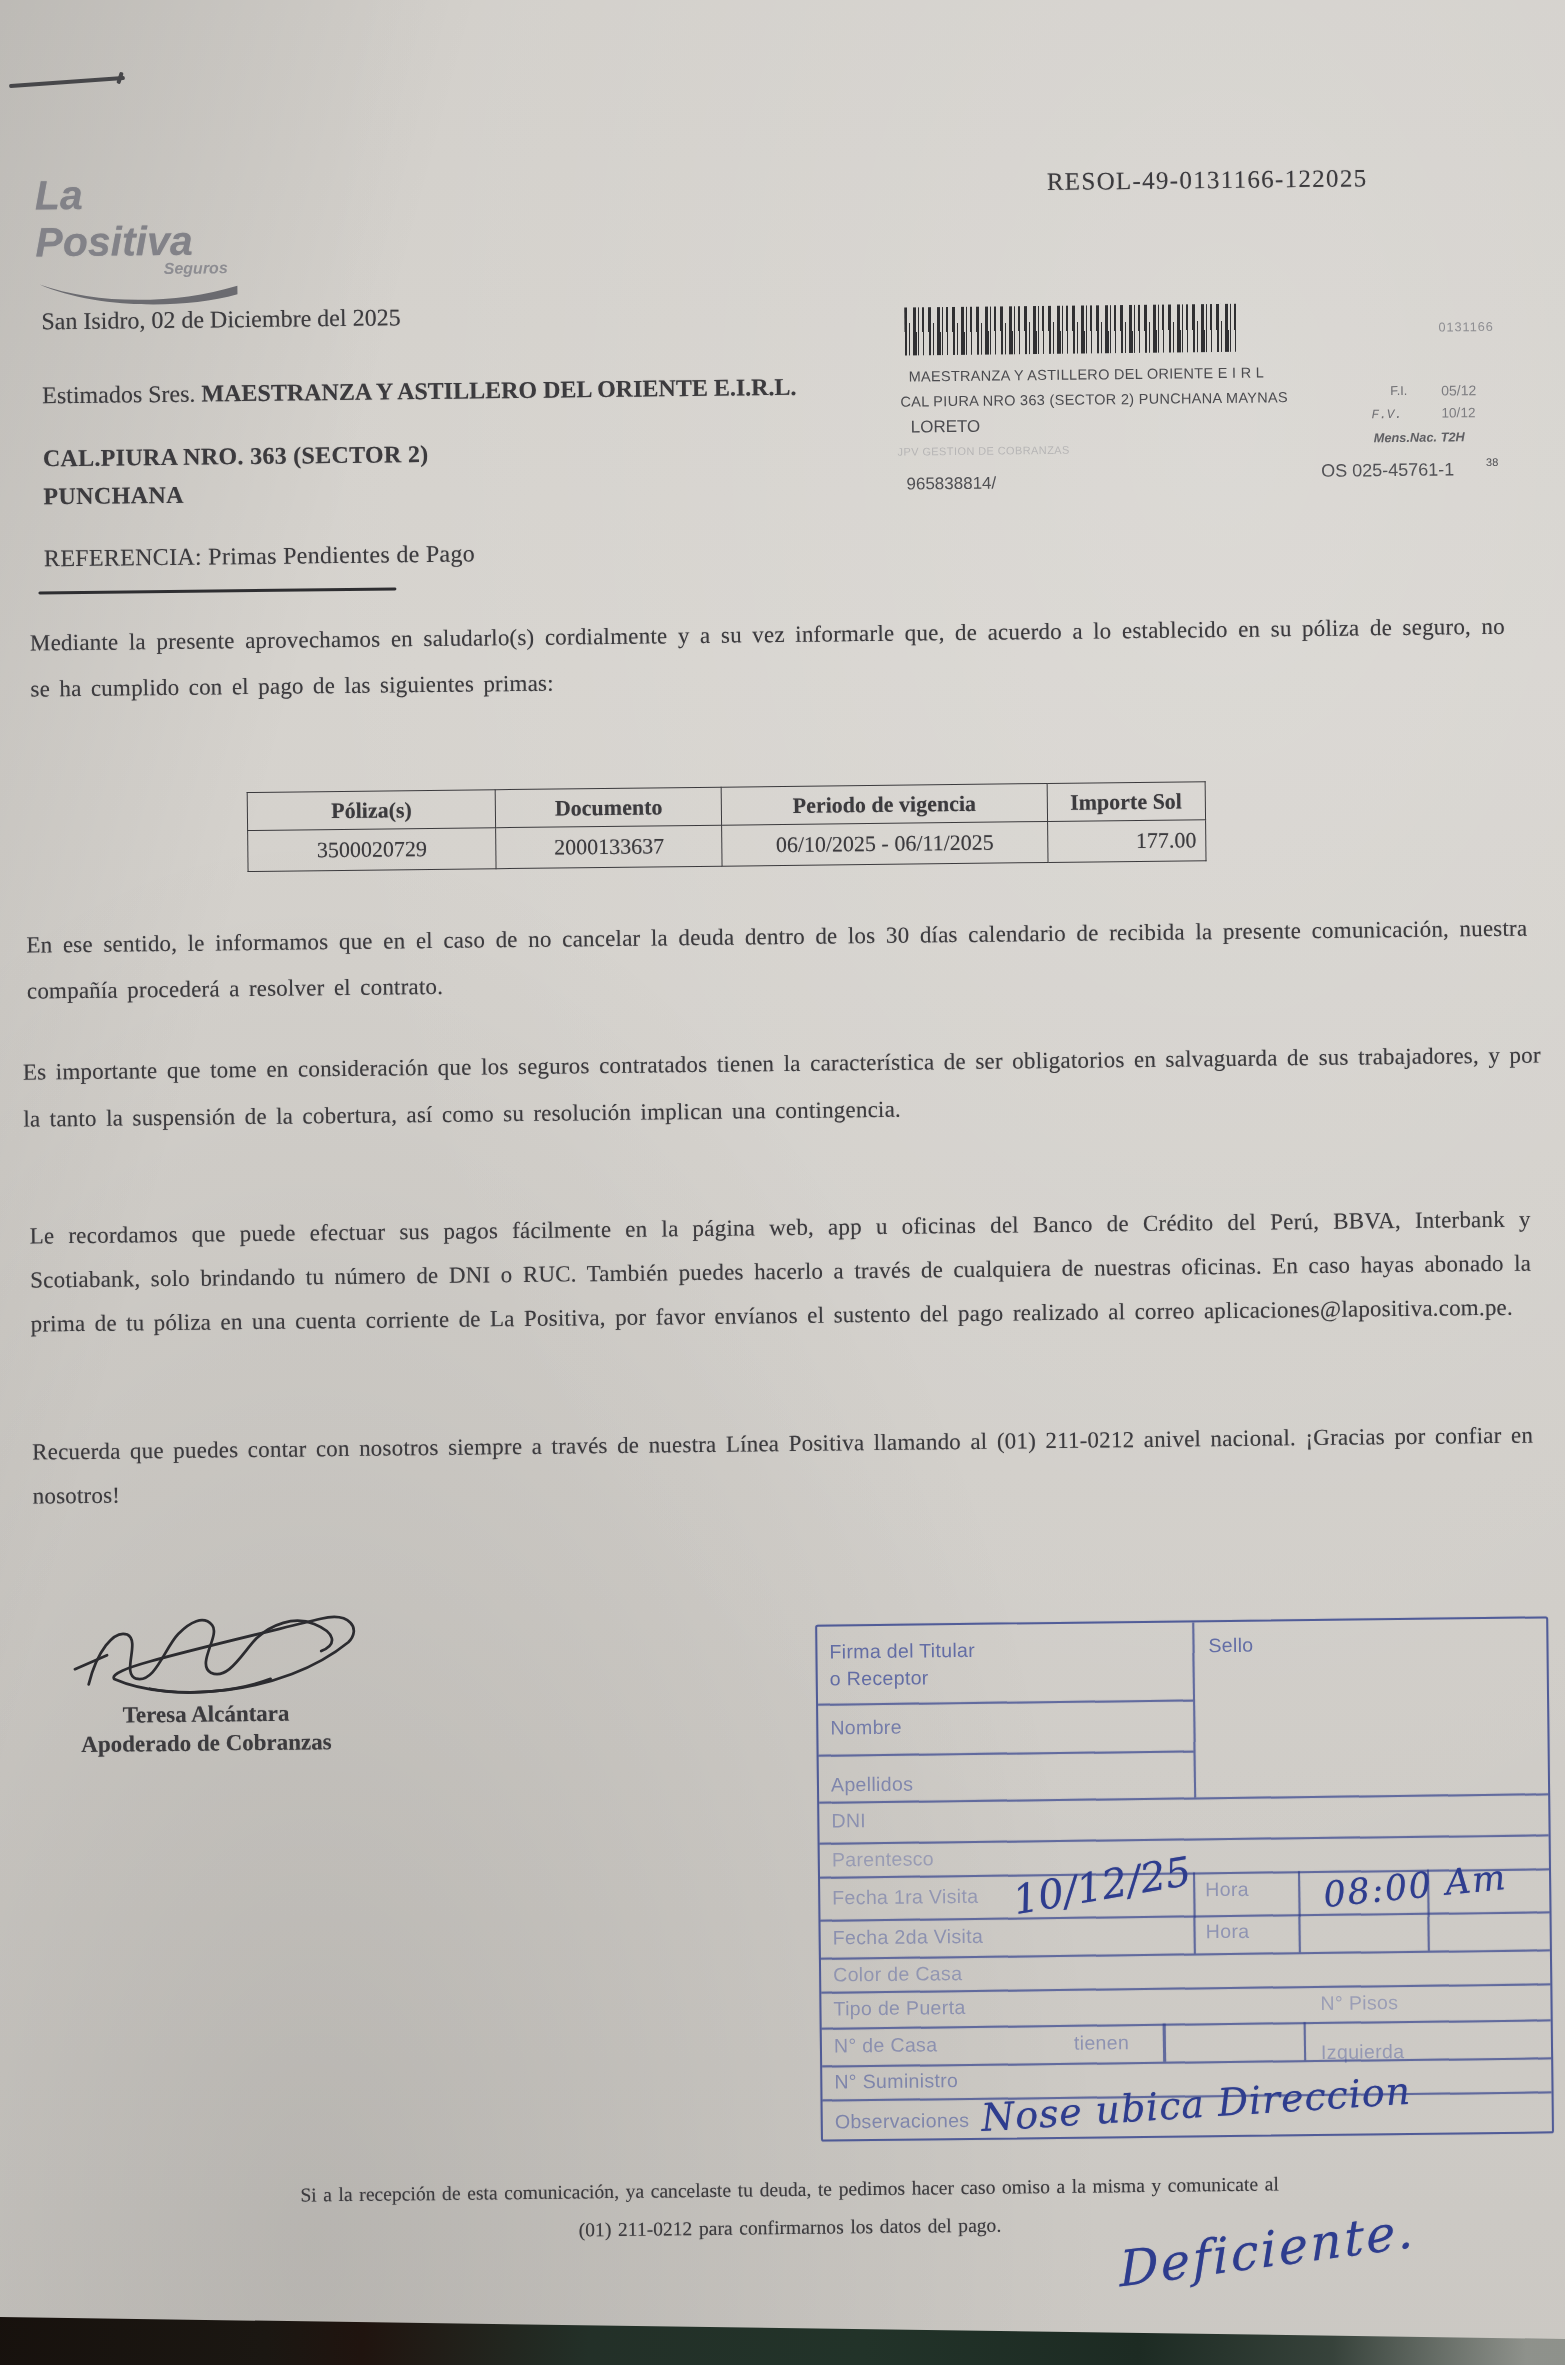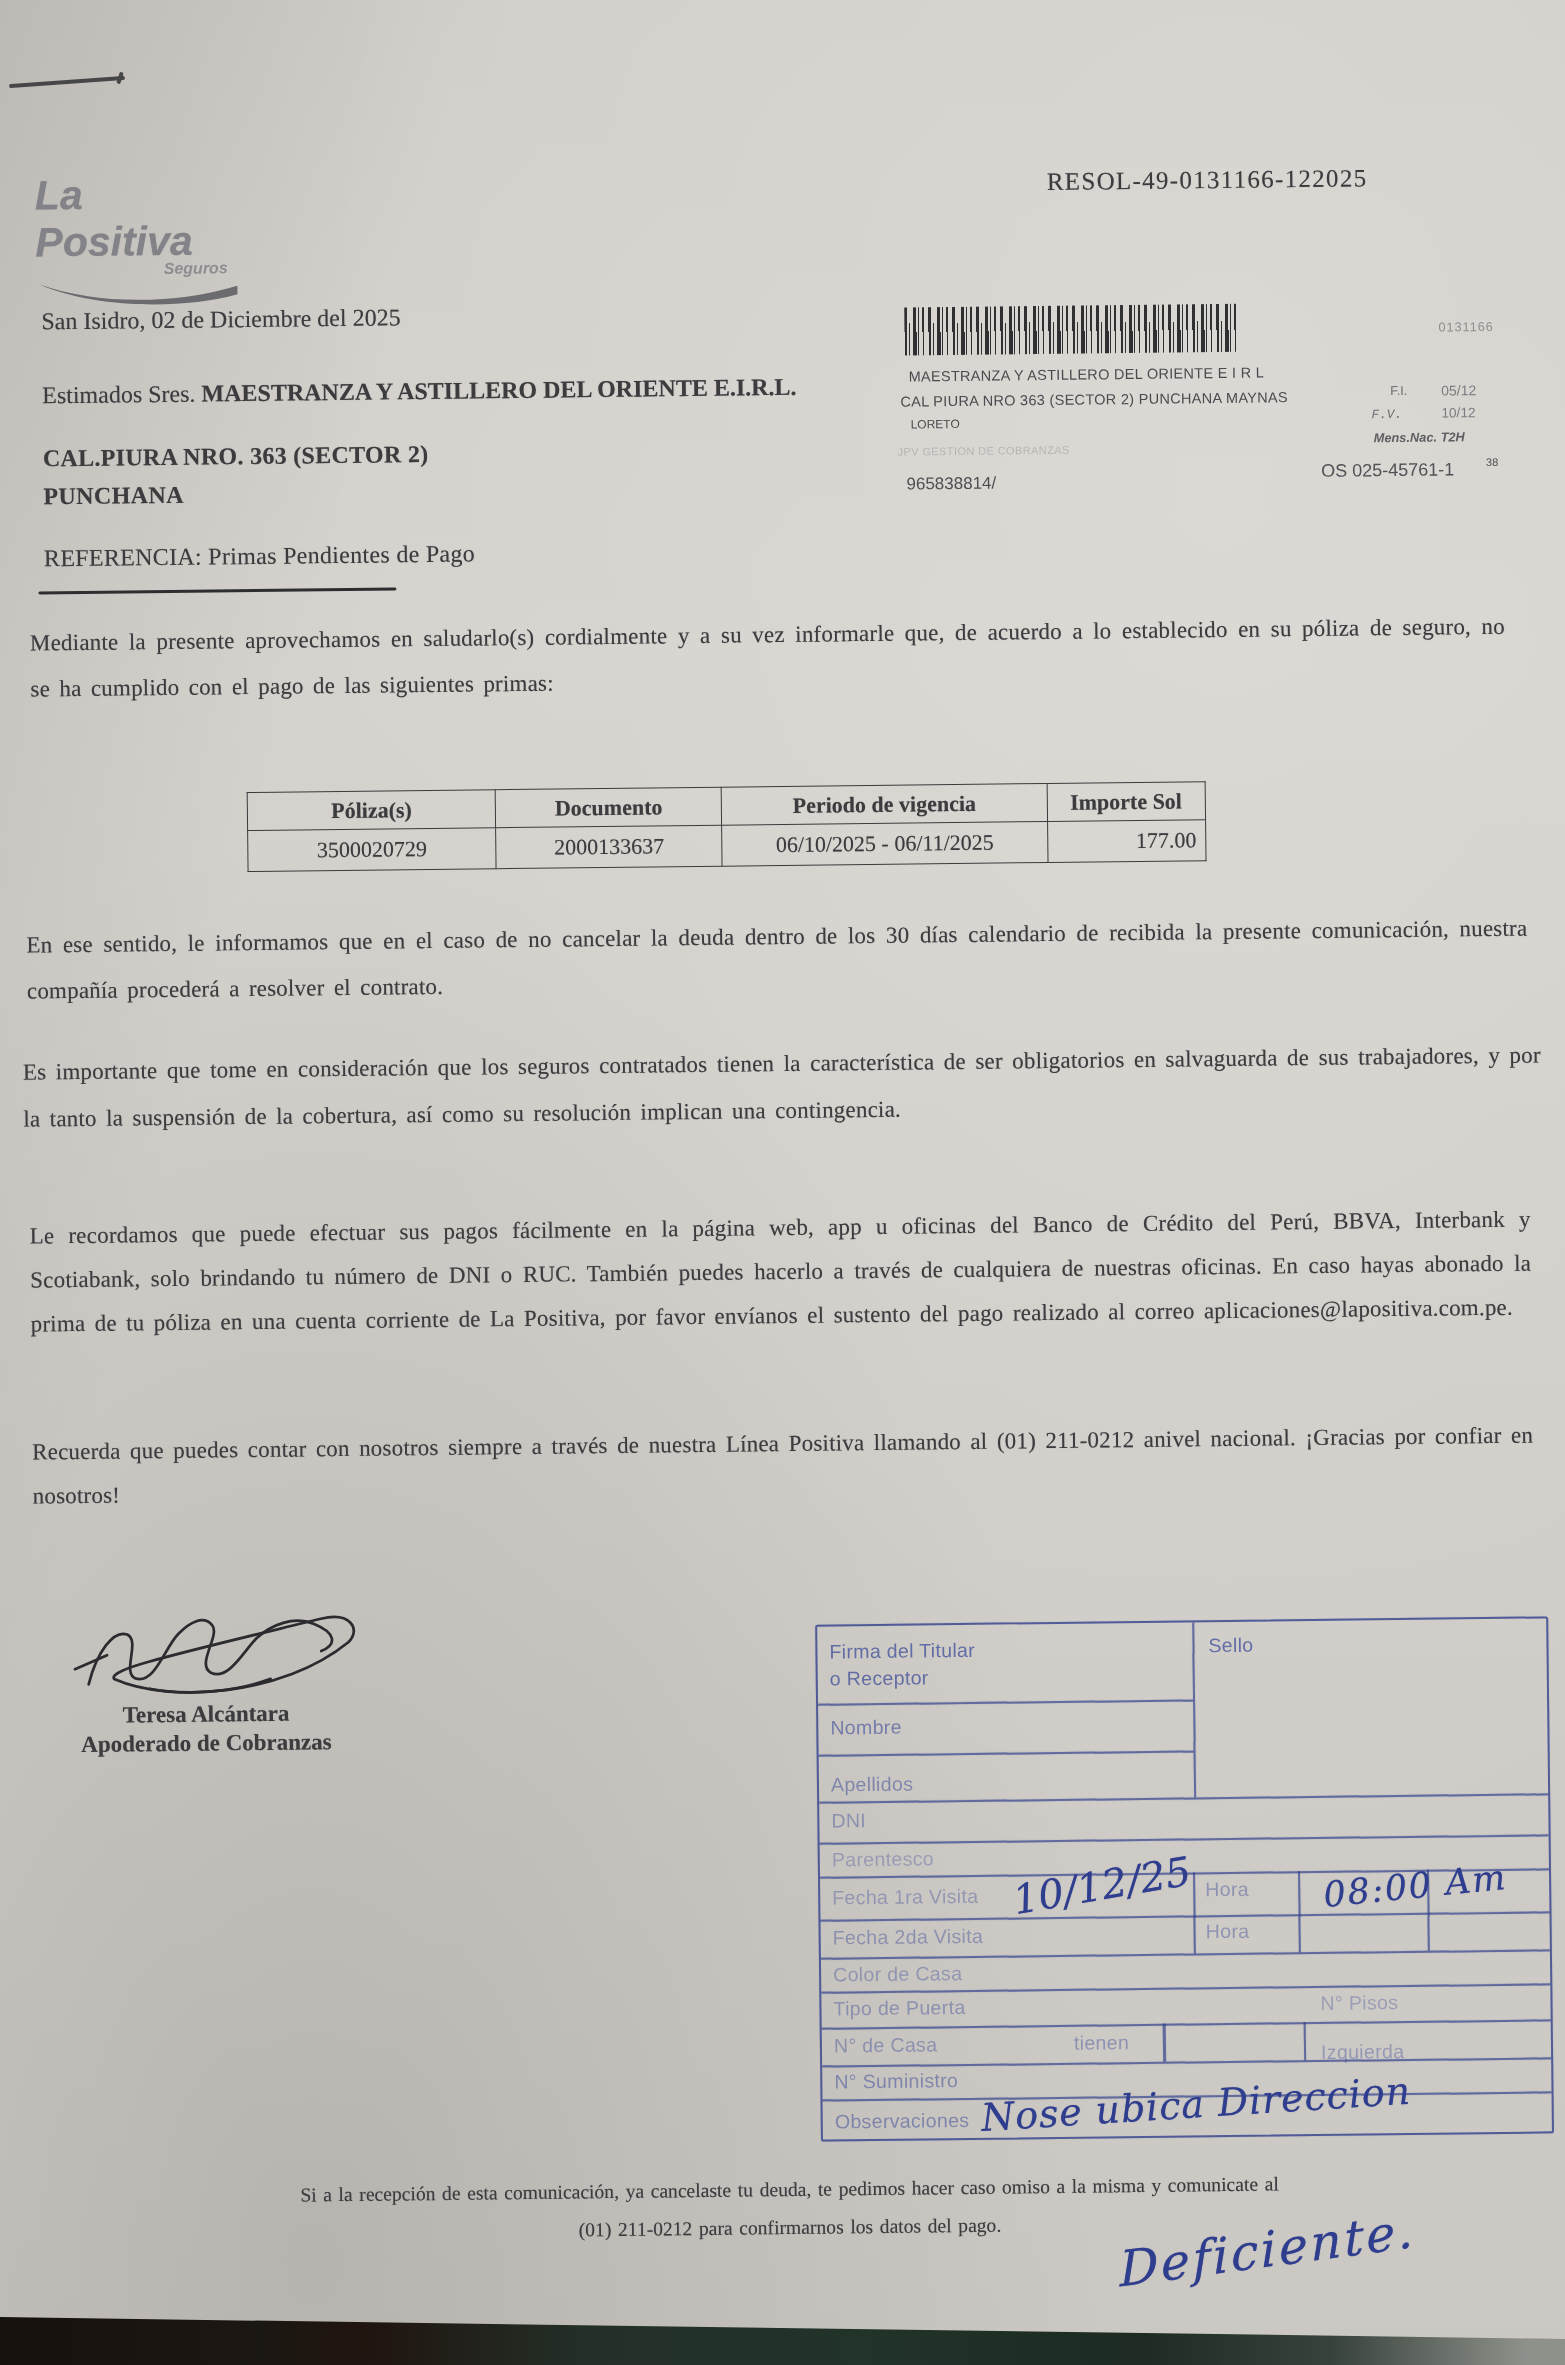--- a/index.html
+++ b/index.html
@@ -33,21 +33,21 @@
     background:repeating-linear-gradient(90deg,
       #212124 0 2.6px, rgba(0,0,0,0) 2.6px 4.3px,
       #212124 4.3px 5.1px, rgba(0,0,0,0) 5.1px 8.5px,
       #212124 8.5px 12px, rgba(0,0,0,0) 12px 13.6px,
       #212124 13.6px 14.5px, rgba(0,0,0,0) 14.5px 18px,
       #212124 18px 19.6px, rgba(0,0,0,0) 19.6px 24px);
     opacity:.92;}
   .mseq{left:544px;top:27px;font-size:12.8px;color:#8e8e92;letter-spacing:0.9px;}
   .mcompany{left:13.6px;top:70px;font-size:14.5px;letter-spacing:0.3px;}
   .maddr{left:5.1px;top:95px;font-size:14.5px;letter-spacing:0.3px;}
-  .mregion{left:5.1px;top:119px;font-size:12px;padding-left:10px;}
+  .mregion{left:5.1px;top:119px;font-size:17px;padding-left:10px;}
   .mfi{left:488px;top:90px;font-size:12.8px;color:#6f6f73;margin-left:7px;}
   .mfiv{left:546px;top:90px;font-size:14px;color:#7c7c80;}
   .mfv{left:476px;top:114px;font-size:12.8px;font-style:italic;color:#6f6f73;font-family:Liberation Mono, monospace;}
   .mfvv{left:546px;top:113px;font-size:13.6px;color:#7c7c80;}
   .mmens{left:478px;top:137px;font-size:12.8px;font-style:italic;font-weight:bold;color:#606064;}
   .mgestion{left:1.7px;top:147px;font-size:11px;color:#9a9a9e;opacity:.55;letter-spacing:0.4px;}
   .mos{left:425px;top:167px;font-size:18px;color:#515155;}
   .mos2{left:590px;top:164px;font-size:11px;color:#515155;}
   .mphone{left:10.2px;top:176px;font-size:17px;color:#4f4f53;}
   

